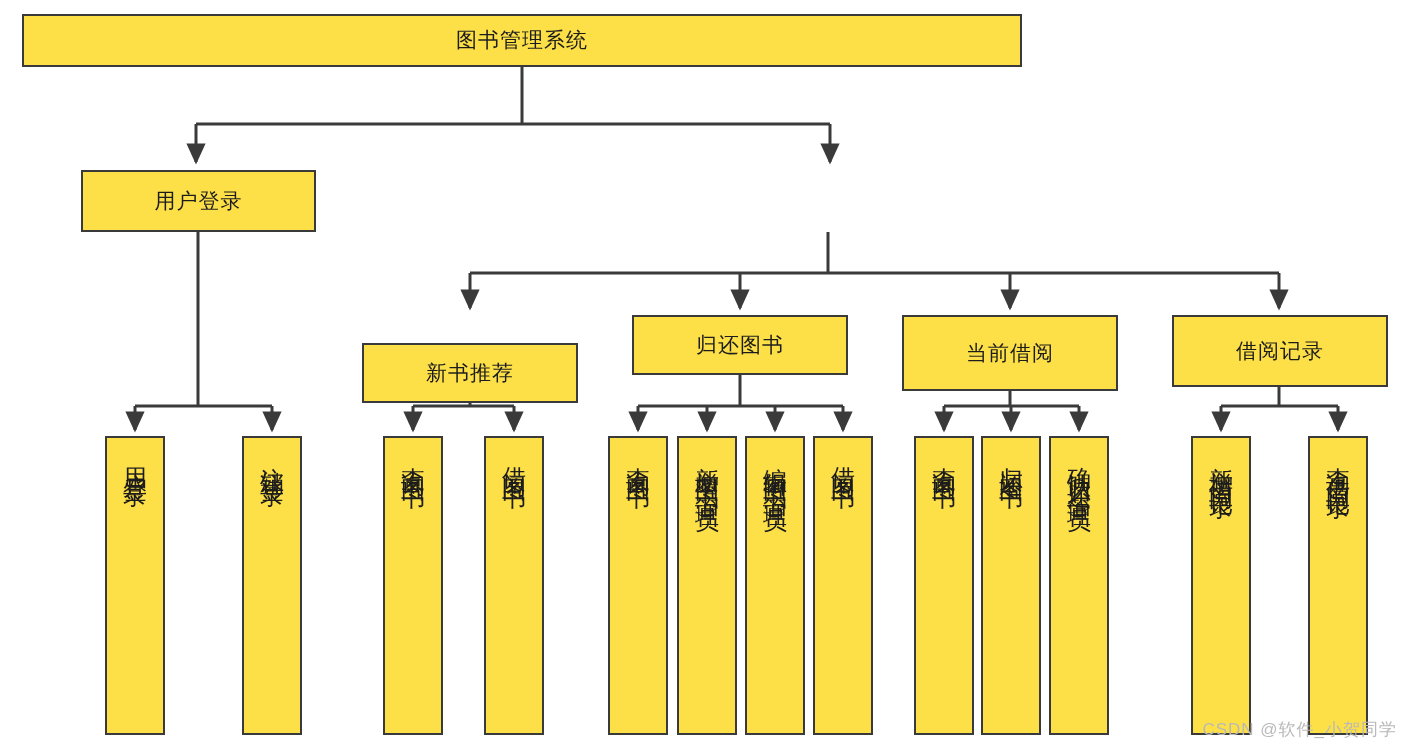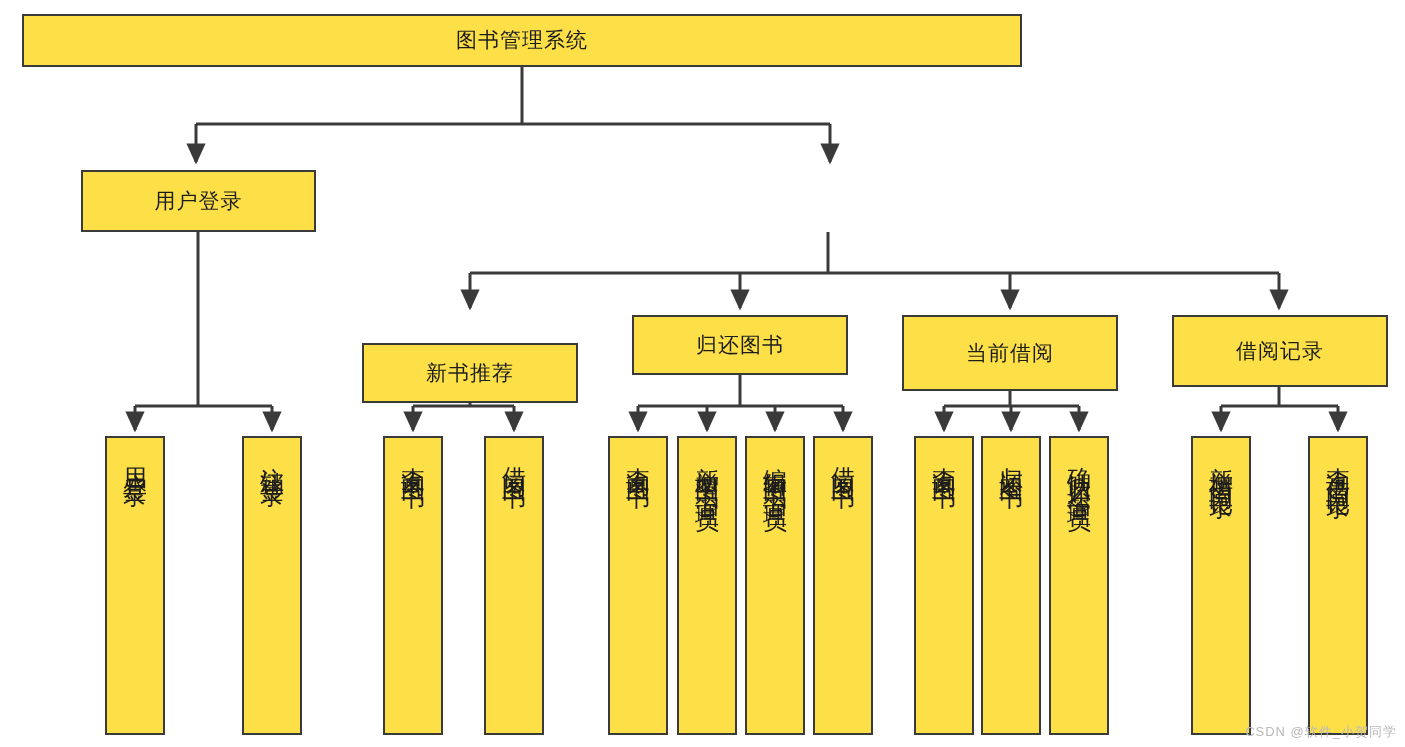--- a/index.html
+++ b/index.html
@@ -41,21 +41,21 @@
     text-orientation:upright;
     font-size:24px;
     letter-spacing:6px;
     line-height:1;
     margin:0 auto;
   }
 
   .watermark{
     position:absolute;
     right:8px;bottom:6px;
-    font-size:13px;
+    font-size:17px;
     color:#b9b9b9;
     letter-spacing:1px;
     z-index:5;
     white-space:nowrap;
   }
 </style>
 </head>
 <body>
 
 <div id="stage">

